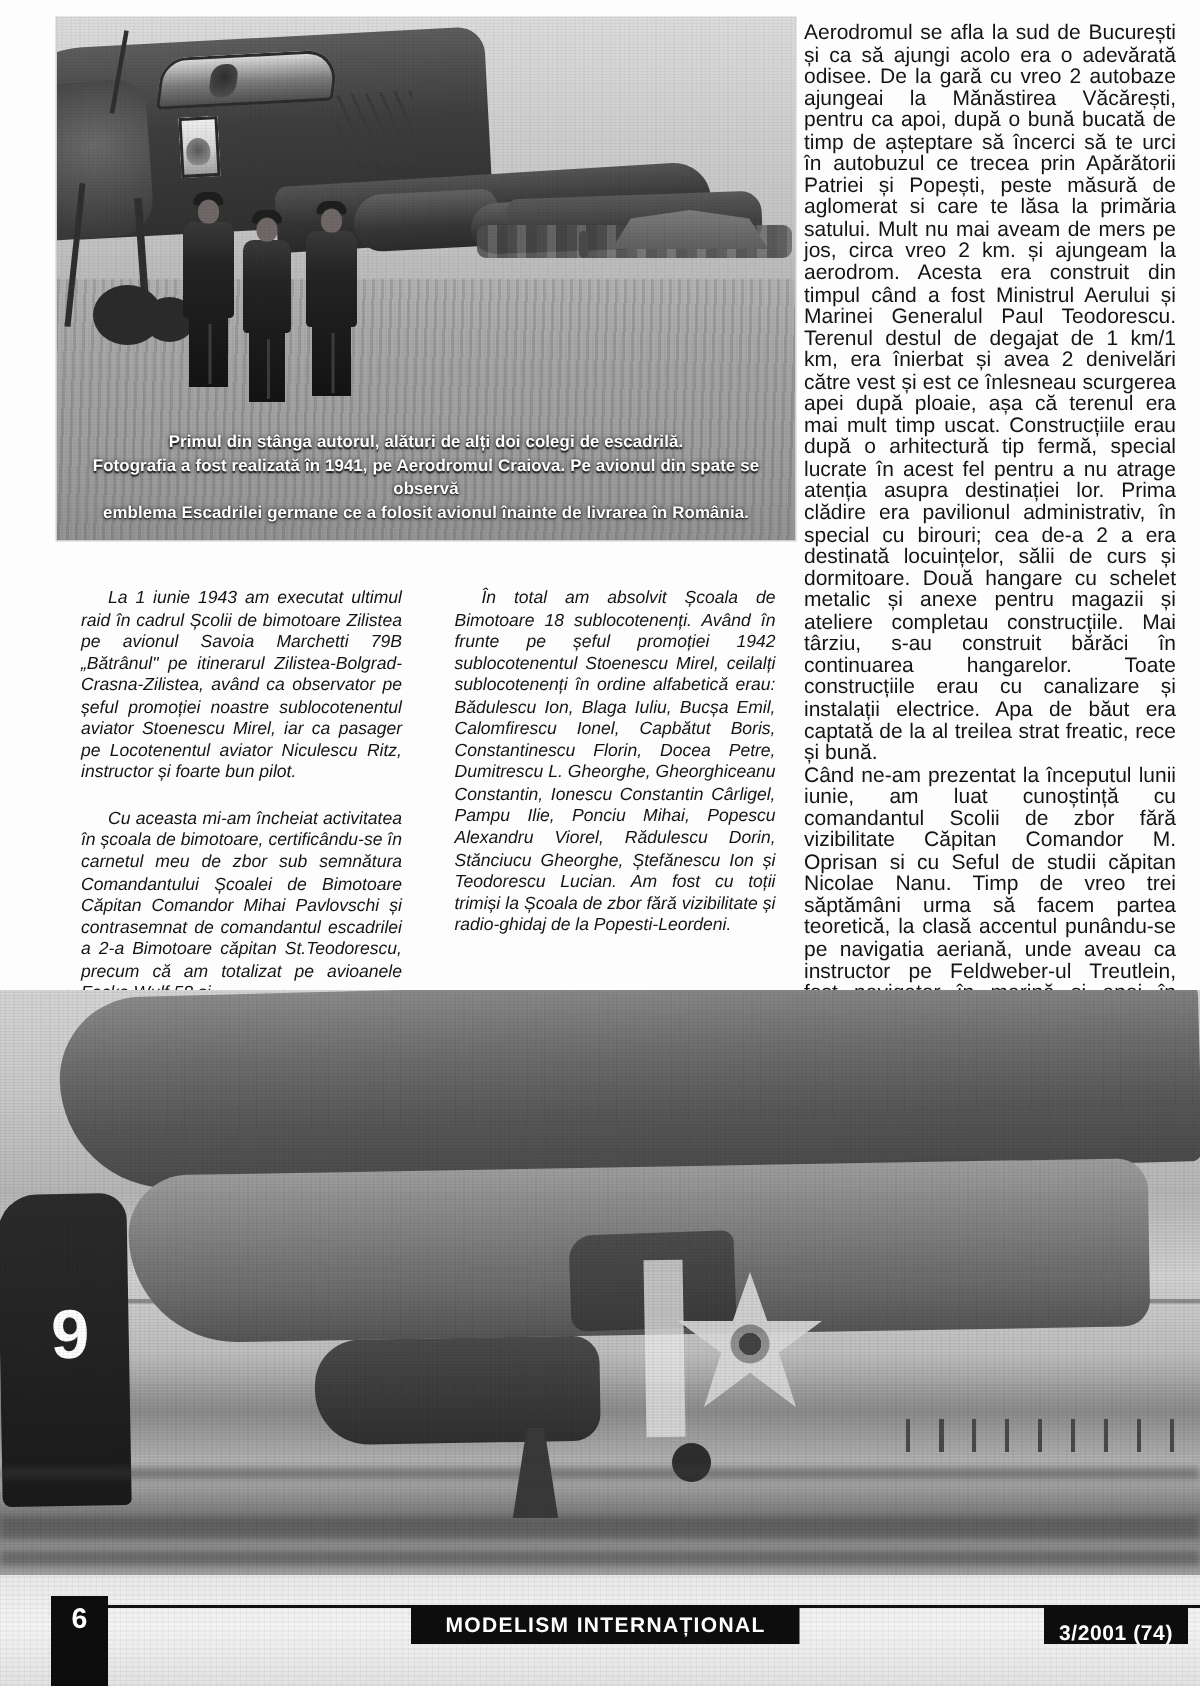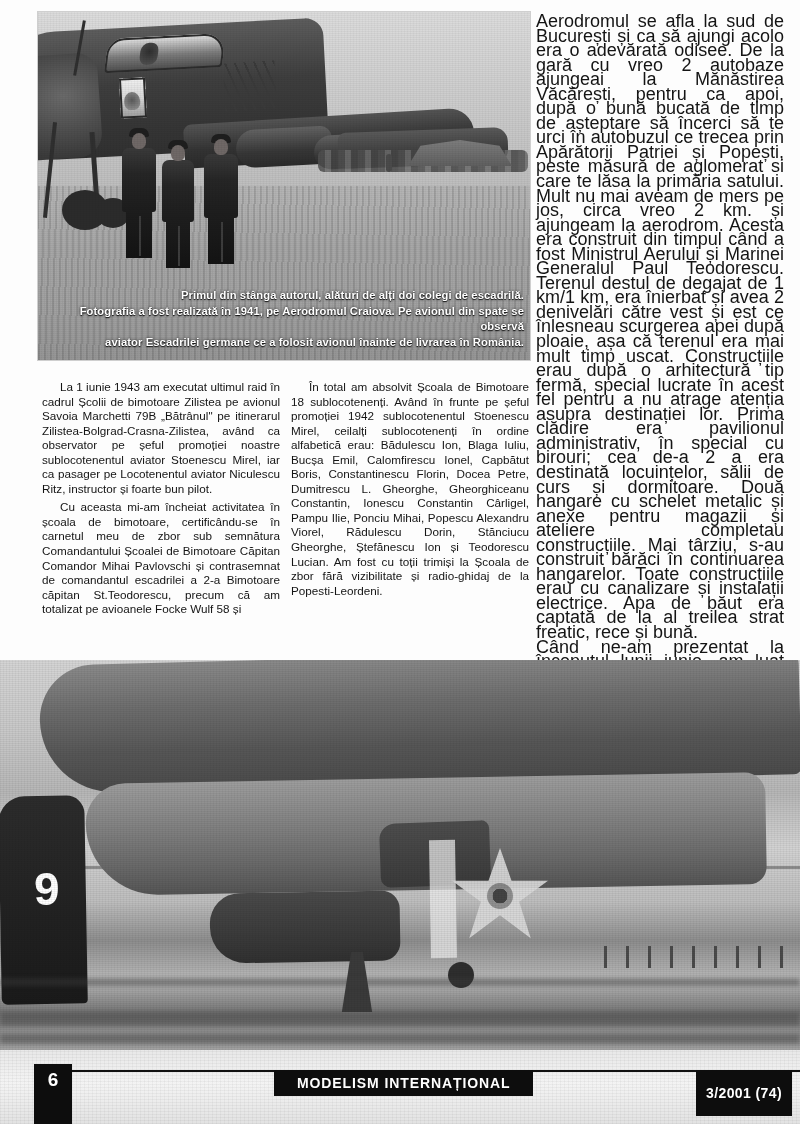--- a/index.html
+++ b/index.html
@@ -185,21 +185,21 @@
   #top-photo .officer.o3 { left: 166px; top: 142px; width: 34px; height: 64px; }
   #top-photo .person-far {
     position:absolute; left:348px; top:142px; width:6px; height:18px;
     background:#4a4a4a; border-radius:3px;
   }
 
   
   #photo-caption {
     position: absolute;
     left: 0; right: 0; bottom: 10px;
-    text-align: right;
+    text-align: center;
     color: #ffffff;
     font-size: 11.2px;
     line-height: 15.5px;
     font-weight: 700;
     letter-spacing: .1px;
     text-shadow: 0 1px 1px rgba(0,0,0,.85), 0 0 3px rgba(0,0,0,.75);
     padding: 0 6px;
   }
 
   
@@ -213,32 +213,32 @@
   .col {
     position: absolute;
     top: 0;
     width: 246px;
     font-size: 11.7px;
     line-height: 14.55px;
     text-align: justify;
     color: #141414;
     hyphens: manual;
   }
-  .col p { margin: 4px; }
+  .col p { margin: 16px; font-style: italic; }
   .col p.indent { text-indent: 18px; }
   .col.c1 { left: 0; }
   .col.c2 { left: 249px; }
 
   
   #right-col {
     position: absolute;
     left: 536px;
     top: 14px;
     width: 248px;
-    font-size: 18px;
+    font-size: 14px;
     line-height: 14.55px;
     text-align: justify;
     color: #141414;
   }
   #right-col p { margin: 0; }
 
   
   #bottom-photo {
     position: absolute;
     left: 0;
@@ -398,24 +398,24 @@
     background:#0d0d0d;
     display:flex; align-items:center; justify-content:center;
     padding: 0 23px;
   }
   #footer-title-box span {
     color:#fff; font-size:14px; font-weight:700; letter-spacing:.9px;
     font-family: "Liberation Sans", sans-serif;
   }
   #footer-issue-box {
     position:absolute; right: 8px; top: 20px;
-    height: 14px;
+    height: 26px;
     background:#0d0d0d;
-    display:flex; align-items:center; justify-content:center;
-    padding: 16px 10px;
+    display:flex; align-items:flex-end; justify-content:center;
+    padding: 0 10px;
   }
   #footer-issue-box span {
     color:#fff; font-size:14px; font-weight:700; letter-spacing:.4px;
   }
 </style>
 </head>
 <body>
 
 <div id="page">
 
@@ -455,21 +455,21 @@
       <div class="cap"></div>
       <div class="head"></div>
       <div class="legs"></div>
     </div>
 
     <div class="grain"></div>
 
     <div id="photo-caption">
       <div>Primul din stânga autorul, alături de alți doi colegi de escadrilă.</div>
       <div>Fotografia a fost realizată în 1941, pe Aerodromul Craiova. Pe avionul din spate se observă</div>
-      <div>aviator Escadrilei germane ce a folosit avionul înainte de livrarea în România.</div>
+      <div>emblema Escadrilei germane ce a folosit avionul înainte de livrarea în România.</div>
     </div>
   </div>
 
   <div id="columns">
     <div class="col c1">
       <p class="indent">La 1 iunie 1943 am executat ultimul raid în cadrul Școlii de bimotoare Zilistea pe avionul Savoia Marchetti 79B „Bătrânul" pe itinerarul Zilistea-Bolgrad-Crasna-Zilistea, având ca observator pe șeful promoției noastre sublocotenentul aviator Stoenescu Mirel, iar ca pasager pe Locotenentul aviator Niculescu Ritz, instructor și foarte bun pilot.</p>
       <p class="indent">Cu aceasta mi-am încheiat activitatea în școala de bimotoare, certificându-se în carnetul meu de zbor sub semnătura Comandantului Școalei de Bimotoare Căpitan Comandor Mihai Pavlovschi și contrasemnat de comandantul escadrilei a 2-a Bimotoare căpitan St.Teodorescu, precum că am totalizat pe avioanele Focke Wulf 58 și</p>
     </div>
     <div class="col c2">
       <p class="indent">În total am absolvit Școala de Bimotoare 18 sublocotenenți. Având în frunte pe șeful promoției 1942 sublocotenentul Stoenescu Mirel, ceilalți sublocotenenți în ordine alfabetică erau: Bădulescu Ion, Blaga Iuliu, Bucșa Emil, Calomfirescu Ionel, Capbătut Boris, Constantinescu Florin, Docea Petre, Dumitrescu L. Gheorghe, Gheorghiceanu Constantin, Ionescu Constantin Cârligel, Pampu Ilie, Ponciu Mihai, Popescu Alexandru Viorel, Rădulescu Dorin, Stănciucu Gheorghe, Ștefănescu Ion și Teodorescu Lucian. Am fost cu toții trimiși la Școala de zbor fără vizibilitate și radio-ghidaj de la Popesti-Leordeni.</p>

